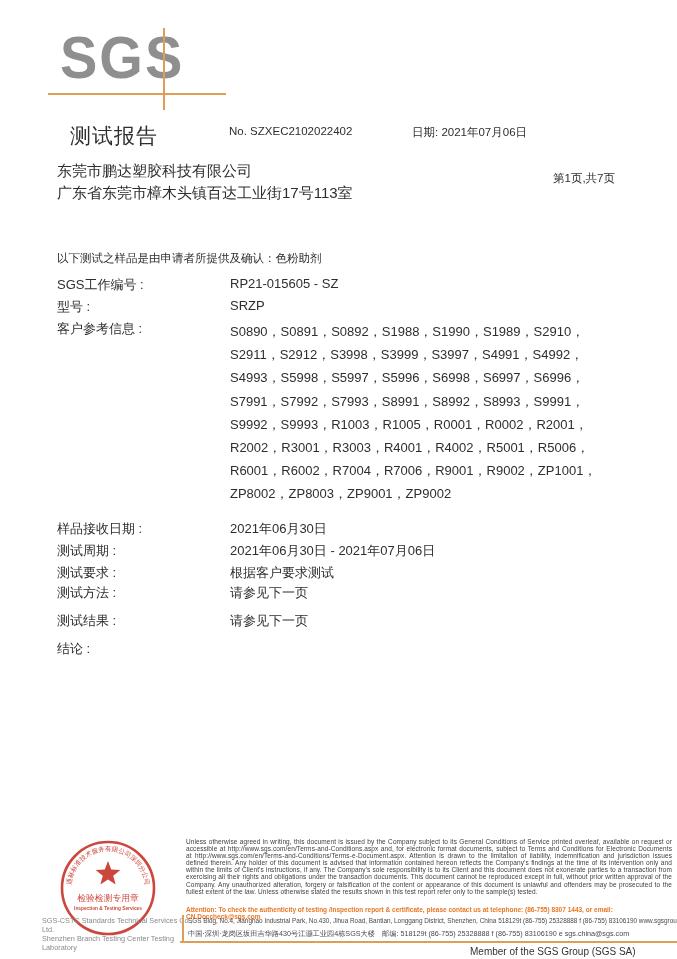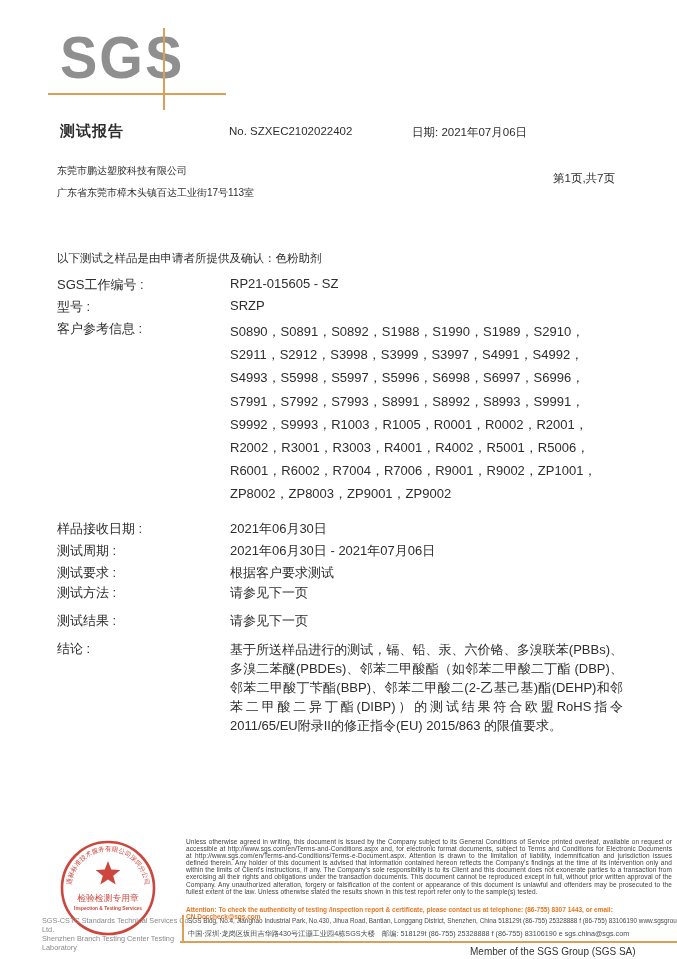--- a/index.html
+++ b/index.html
@@ -9,26 +9,26 @@
   }
   
   .logo{position:absolute;left:48px;top:26px;width:190px;height:84px;}
   .logo-text{
     position:absolute;left:12px;top:4px;font-size:56px;font-weight:bold;color:#8f8f8f;
     letter-spacing:2px;line-height:1;transform:scaleY(1.05);
   }
   .logo-vline{position:absolute;left:115px;top:2px;width:2px;height:82px;background:#dc9f55;}
   .logo-hline{position:absolute;left:0;top:67px;width:178px;height:2px;background:#dc9f55;}
   .titlerow{position:absolute;left:0;top:122px;width:677px;height:20px;font-size:11.5px;}
-  .doc-title{position:absolute;left:60px;top:0;font-size:15px;font-weight:bold;letter-spacing:1px;}
+  .doc-title{position:absolute;left:70px;top:0;font-size:21px;font-weight:normal;letter-spacing:1px;}
   .doc-no{position:absolute;left:229px;top:3px;}
   .doc-date{position:absolute;left:412px;top:3px;}
   .doc-page{position:absolute;left:553px;top:3px;margin-top:46px;}
   
-  .applicant{position:absolute;left:57px;top:160px;font-size:10px;line-height:22px;}
+  .applicant{position:absolute;left:57px;top:160px;font-size:15px;line-height:22px;}
   .statement{position:absolute;left:57px;top:251px;font-size:11.5px;}
   
   .info{position:absolute;left:57px;top:276px;width:566px;font-size:13px;}
   .row{display:flex;align-items:flex-start;}
   .row .label{width:173px;flex:none;}
   .row-h22{height:22px;}
   .row-h20{height:20px;}
   .row-h28{height:28px;}
   .ref-line{line-height:23.2px;height:23.2px;}
   .row-received{margin-top:14px;}
@@ -125,21 +125,20 @@
       <div class="value">请参见下一页</div>
     </div>
 
     <div class="row row-h28">
       <div class="label">测试结果 :</div>
       <div class="value">请参见下一页</div>
     </div>
 
     <div class="row">
       <div class="label">结论 :</div>
-      <div class="value conclusion-text">基于所送样品进行的测试，镉、铅、汞、六价铬、多溴联苯(PBBs)、多溴二苯醚(PBDEs)、邻苯二甲酸酯（如邻苯二甲酸二丁酯 (DBP)、邻苯二甲酸丁苄酯(BBP)、邻苯二甲酸二(2-乙基己基)酯(DEHP)和邻苯二甲酸二异丁酯(DIBP)）的测试结果符合欧盟RoHS指令2011/65/EU附录II的修正指令(EU) 2015/863 的限值要求。</div>
     </div>
 
   </div>
 
   <svg class="stamp" viewBox="0 0 124 104">
     <circle cx="62" cy="50" r="46" fill="none" stroke="#c8372d" stroke-width="2.6"></circle>
     <defs>
       <path id="stampRing" d="M 62,50 m -37,0 a 37,37 0 1,1 74,0 a 37,37 0 1,1 -74,0"></path>
     </defs>
     <polygon points="62,23 65.23,31.55 74.36,31.98 67.23,37.70 69.64,46.52 62,41.5 54.36,46.52 56.77,37.70 49.64,31.98 58.77,31.55" fill="#c8372d"></polygon>

